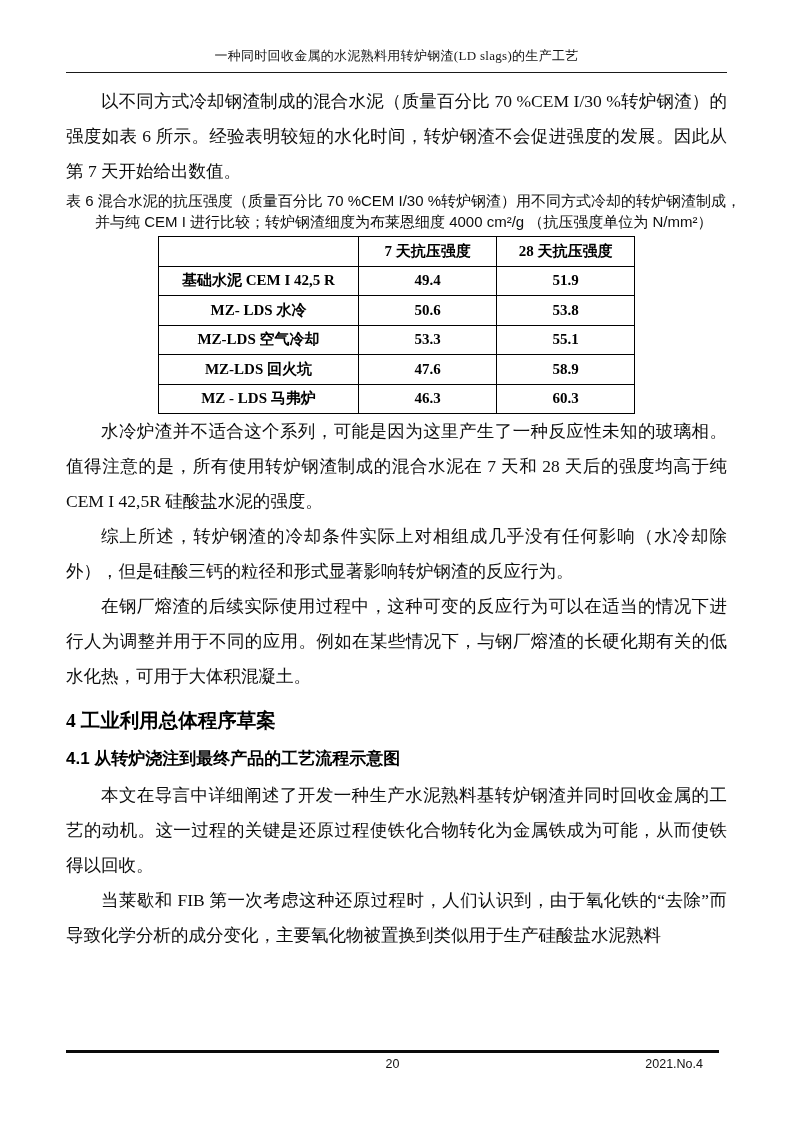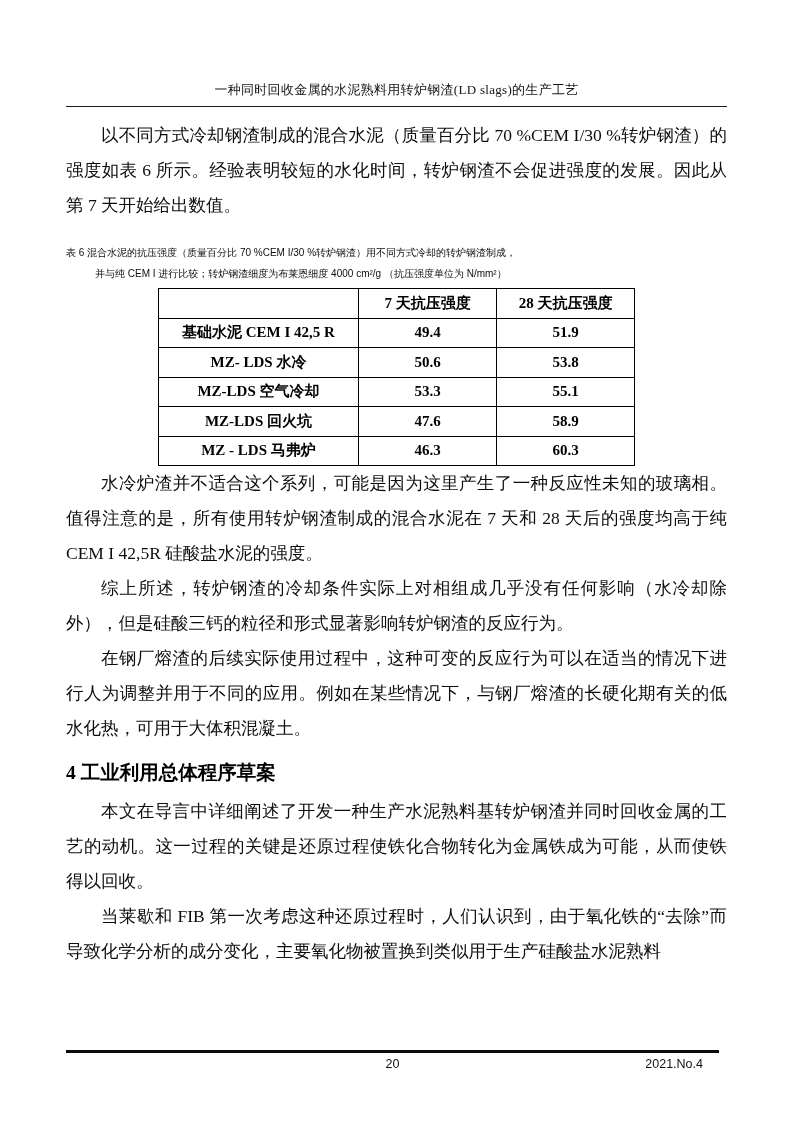--- a/index.html
+++ b/index.html
@@ -11,21 +11,21 @@
     margin: 0 auto;
     background: #ffffff;
     color: #111;
     font-family: "Liberation Serif", "DejaVu Serif", serif;
     overflow: hidden;
   }
   .inner { margin: 0 66px; width: 661px; }
 
   
   .page-header {
-    padding-top: 81px;
+    padding-top: 47px;
     padding-bottom: 7px;
     border-bottom: 1.6px solid #1a1a1a;
     text-align: center;
   }
   .header-title {
     font-size: 13px;
     letter-spacing: 0.3px;
     color: #141414;
   }
 
@@ -35,23 +35,23 @@
     line-height: 35px;
     text-align: justify;
     text-indent: 2em;
     color: #0d0d0d;
   }
   .p-first { margin-top: 11px; }
   .p-gap   { margin-top: 6px; }
 
   
   .table-caption {
-    margin-top: 19px;
+    margin-top: 1px;
     font-family: "Liberation Sans", "DejaVu Sans", sans-serif;
-    font-size: 10px;
+    font-size: 15px;
     line-height: 21px;
     color: #0d0d0d;
     white-space: nowrap;
   }
   .caption-line2 { margin-left: 29px; }
 
   
   table.strength-table {
     border-collapse: collapse;
     margin: 4px auto 0 auto;
@@ -176,20 +176,21 @@
         <td>60.3</td>
       </tr>
     </tbody>
       </table>
 
     <p class="body-para">水冷炉渣并不适合这个系列，可能是因为这里产生了一种反应性未知的玻璃相。值得注意的是，所有使用转炉钢渣制成的混合水泥在 7 天和 28 天后的强度均高于纯 CEM I 42,5R 硅酸盐水泥的强度。</p>
     <p class="body-para">综上所述，转炉钢渣的冷却条件实际上对相组成几乎没有任何影响（水冷却除外），但是硅酸三钙的粒径和形式显著影响转炉钢渣的反应行为。</p>
     <p class="body-para">在钢厂熔渣的后续实际使用过程中，这种可变的反应行为可以在适当的情况下进行人为调整并用于不同的应用。例如在某些情况下，与钢厂熔渣的长硬化期有关的低水化热，可用于大体积混凝土。</p>
 
     <h1 class="section-h1">4 工业利用总体程序草案</h1>
+    <h2 class="section-h2">4.1 从转炉浇注到最终产品的工艺流程示意图</h2>
 
     <p class="body-para p-gap">本文在导言中详细阐述了开发一种生产水泥熟料基转炉钢渣并同时回收金属的工艺的动机。这一过程的关键是还原过程使铁化合物转化为金属铁成为可能，从而使铁得以回收。</p>
     <p class="body-para">当莱歇和 FIB 第一次考虑这种还原过程时，人们认识到，由于氧化铁的“去除”而导致化学分析的成分变化，主要氧化物被置换到类似用于生产硅酸盐水泥熟料</p>
 
   </div>
 
   <div class="page-footer">
     <div class="footer-rule"></div>
     <div class="footer-row">
       <span class="page-number">20</span>

